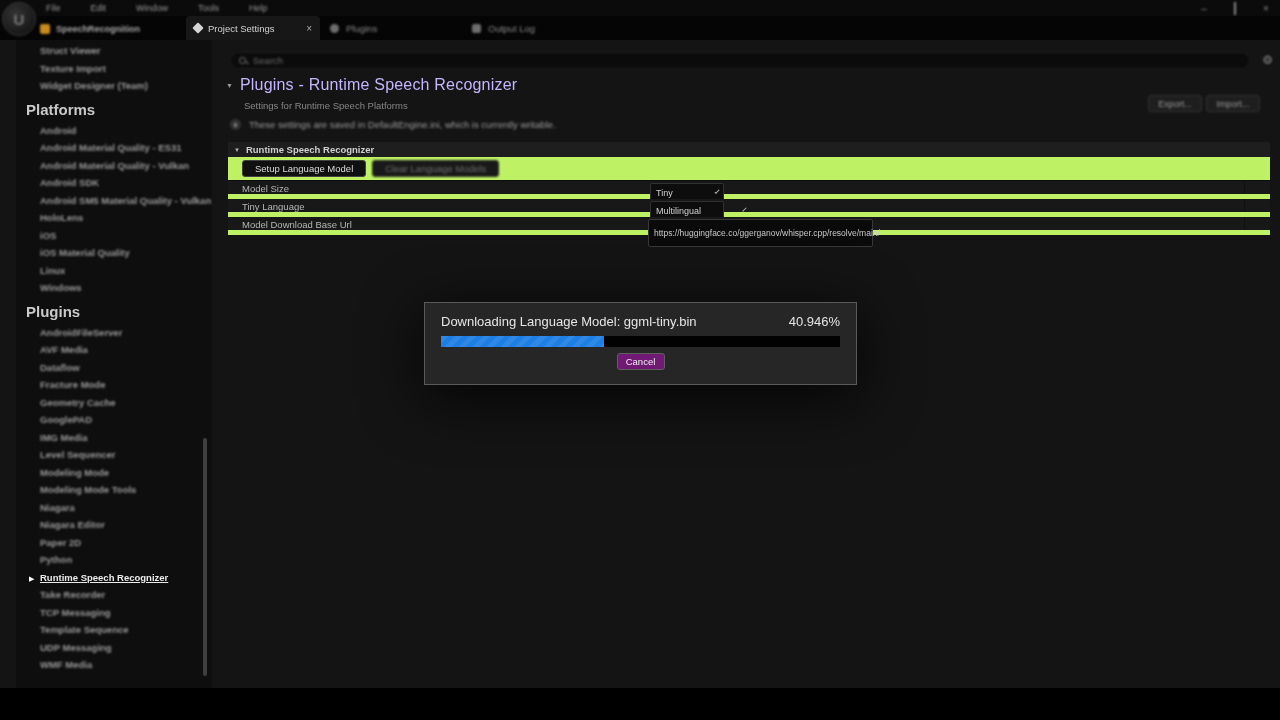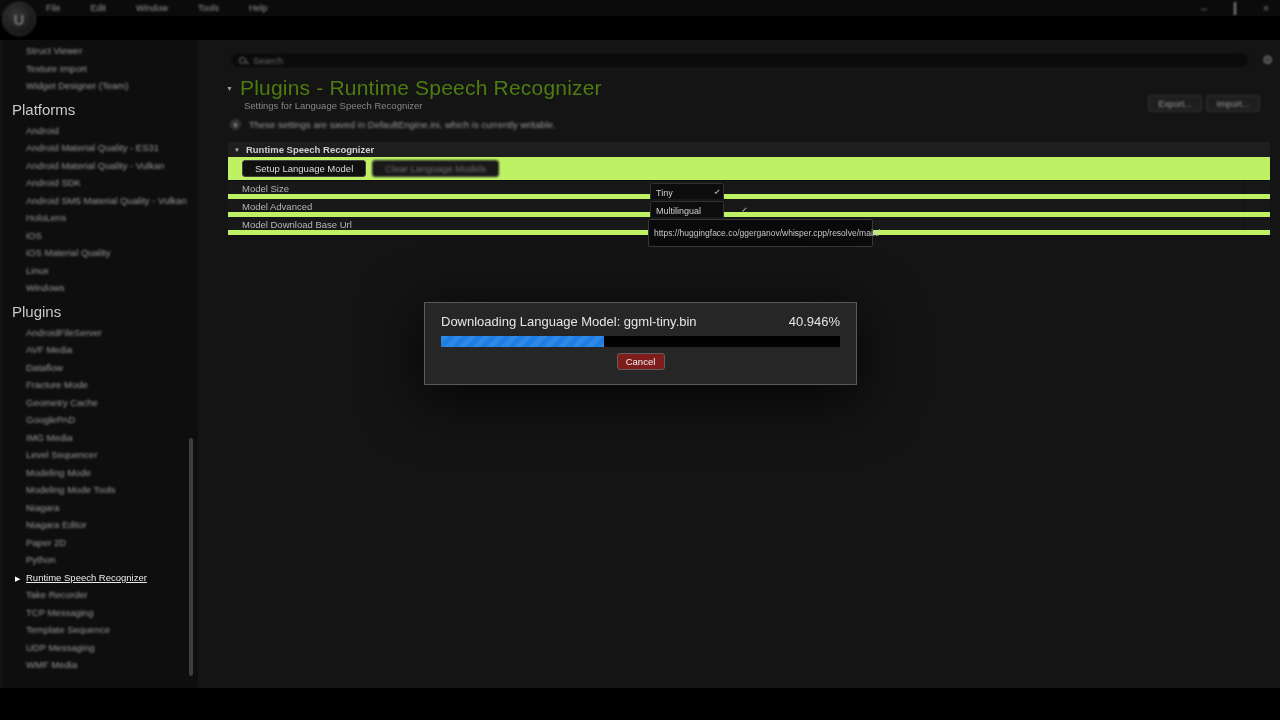--- a/index.html
+++ b/index.html
@@ -34,22 +34,22 @@
   .tab-bg { position:absolute; top:0; height:24px; display:flex; align-items:center; gap:7px; }
   .tab-bg .b-icon { width:9px; height:9px; border-radius:50%; background:#6e6e6e; }
   .tab-bg .b-icon.square { border-radius:2px; }
   .tab-bg .b-label { font-size:9.5px; color:#8a8a8a; }
   .tab2 { left:330px; } .tab3 { left:472px; }
 
   
   .workspace { position:absolute; left:0; top:40px; width:1280px; height:648px; background:#141414; }
 
   
-  .sidebar { position:absolute; left:2px; top:0; width:196px; height:648px; background:#0e0e0e;
-             padding-top:2px; overflow:hidden; }
+  .sidebar { position:absolute; left:16px; top:0; width:196px; height:648px; background:#0e0e0e;
+             padding-top:2px; overflow:hidden;font-weight:bold; }
   .side-item { height:17.5px; line-height:17.5px; padding-left:24px; font-size:9.5px; color:#9b9b9b;
                white-space:nowrap; }
   .side-header { height:24px; line-height:24px; padding-left:10px; font-size:15px; color:#c9c9c9;
                  margin-top:3px; white-space:nowrap; }
   .side-item.selected { position:relative; color:#eaeaea; text-decoration:underline; filter:none; }
   .side-item.selected .expand-arrow { position:absolute; left:13px; top:1px; font-size:7px; color:#fff;
                                       text-decoration:none; }
   .side-scrollbar { position:absolute; left:187px; top:398px; width:4px; height:238px; background:#3f3f3f;
                     border-radius:2px; }
 
@@ -62,21 +62,21 @@
                  border-radius:50%; }
   .mag::after { content:""; position:absolute; left:5.5px; top:5.5px; width:3.5px; height:1.4px; background:#7a7a7a;
                 transform:rotate(45deg); }
   .search-input { flex:1; background:transparent; border:none; outline:none; font-size:9.5px; color:#bbb;
                   font-family:inherit; }
   .search-input::placeholder { color:#6a6a6a; }
   .panel-gear { position:absolute; right:7px; top:13px; font-size:12px; color:#8f8f8f; line-height:14px; }
 
   .title-row { position:absolute; left:30px; top:36px; display:flex; align-items:center; gap:7px; }
   .tri { font-size:7px; color:#9a9a9a; }
-  .page-title { font-size:21px; color:#4d7c0f; letter-spacing:.2px; }
+  .page-title { font-size:16px; color:#c4b5fd; letter-spacing:.2px; }
   .subtitle { position:absolute; left:48px; top:60px; font-size:9.5px; color:#878787; }
 
   .topbtn { position:absolute; top:55px; height:17px; width:54px; background:#1e1e1e; border:1px solid #343434;
             border-radius:3px; font-size:9px; color:#9a9a9a; display:flex; align-items:center; justify-content:center; }
   .btn-export { left:952px; } .btn-import { left:1010px; }
 
   .notice { position:absolute; left:34px; top:79px; display:flex; align-items:center; gap:8px; }
   .notice-icon { width:11px; height:11px; border-radius:50%; background:#2f2f2f; border:1px solid #3c3c3c;
                  position:relative; }
   .notice-icon::after { content:""; position:absolute; left:3px; top:3px; width:3px; height:4px; background:#7c7c7c; }
@@ -111,21 +111,21 @@
   .dialog { position:absolute; left:424px; top:302px; width:433px; height:83px; background:#262626;
             border:1px solid #5a5a5a; box-shadow:0 12px 60px rgba(0,0,0,.85); z-index:20;
             padding:11px 16px 0; }
   .dlg-titlerow { display:flex; justify-content:space-between; align-items:baseline; }
   .dlg-title { font-size:13px; color:#e5e5e5; }
   .dlg-percent { font-size:13px; color:#e5e5e5; }
   .progress { margin-top:7px; height:11px; background:#020202; }
   .progress-fill { height:100%; background-color:#1d7ee4;
                    background-image:repeating-linear-gradient(135deg, rgba(255,255,255,.08) 0 5px, rgba(0,0,0,0) 5px 10px); }
   .dlg-cancelrow { margin-top:6px; display:flex; justify-content:center; }
-  .dlg-cancel { width:48px; height:17px; background:#7f1d1d; border:1px solid #5f5f5f; border-radius:3px;
+  .dlg-cancel { width:48px; height:17px; background:#701a75; border:1px solid #5f5f5f; border-radius:3px;
                 font-size:9.5px; color:#f0f0f0; display:flex; align-items:center; justify-content:center; }
 </style>
 </head>
 <body>
 
 <div class="screen">
 
   <div class="menubar">
     <div class="menu-items">
       <span class="menu-item blur">File</span>
@@ -135,20 +135,39 @@
       <span class="menu-item blur">Help</span>
     </div>
     <div class="win-controls">
       <span class="wc blur">–</span>
       <span class="wc blur"><span class="wc-box"></span></span>
       <span class="wc blur">×</span>
     </div>
   </div>
   <div class="ue-logo blur">U</div>
 
+  <div class="tabrow">
+    <div class="project-tab blur">
+      <span class="p-icon"></span>
+      <span class="p-label">SpeechRecognition</span>
+    </div>
+    <div class="tab-active">
+      <span class="t-icon"></span>
+      <span class="t-label">Project Settings</span>
+      <span class="t-close">×</span>
+    </div>
+    <div class="tab-bg tab2 blur">
+      <span class="b-icon"></span>
+      <span class="b-label">Plugins</span>
+    </div>
+    <div class="tab-bg tab3 blur">
+      <span class="b-icon square"></span>
+      <span class="b-label">Output Log</span>
+    </div>
+  </div>
 
   <div class="workspace">
 
     <aside class="sidebar">
       <div class="side-item blur">Struct Viewer</div>
       <div class="side-item blur">Texture Import</div>
       <div class="side-item blur">Widget Designer (Team)</div>
 
       <div class="side-header blur" style="filter:blur(.7px)">Platforms</div>
       <div class="side-item blur">Android</div>
@@ -193,21 +212,21 @@
       <div class="search-bar blur">
         <span class="mag"></span>
         <input class="search-input" placeholder="Search" style="">
       </div>
       <span class="panel-gear blur">⚙</span>
 
       <div class="title-row">
         <span class="tri">▼</span>
         <span class="page-title">Plugins - Runtime Speech Recognizer</span>
       </div>
-      <div class="subtitle">Settings for Language Speech Recognizer</div>
+      <div class="subtitle">Settings for Runtime Speech Platforms</div>
 
       <div class="topbtn btn-export blur">Export...</div>
       <div class="topbtn btn-import blur">Import...</div>
 
       <div class="notice">
         <span class="notice-icon blur"></span>
         <span class="notice-text blur">These settings are saved in DefaultEngine.ini, which is currently writable.</span>
       </div>
 
       <div class="settings">
@@ -222,21 +241,21 @@
         </div>
         <div class="prow">
           <span class="plabel">Model Size</span>
           <div class="dropdown">
             <span class="dval">Tiny</span>
             <span class="chev"></span>
           </div>
           <span class="gutter"></span>
         </div>
         <div class="prow">
-          <span class="plabel">Model Advanced</span>
+          <span class="plabel">Tiny Language</span>
           <div class="dropdown">
             <span class="dval">Multilingual</span>
             <span class="chev"></span>
           </div>
           <span class="gutter"></span>
         </div>
 
         <div class="prow">
           <span class="plabel">Model Download Base Url</span>
           <div class="textfield">

